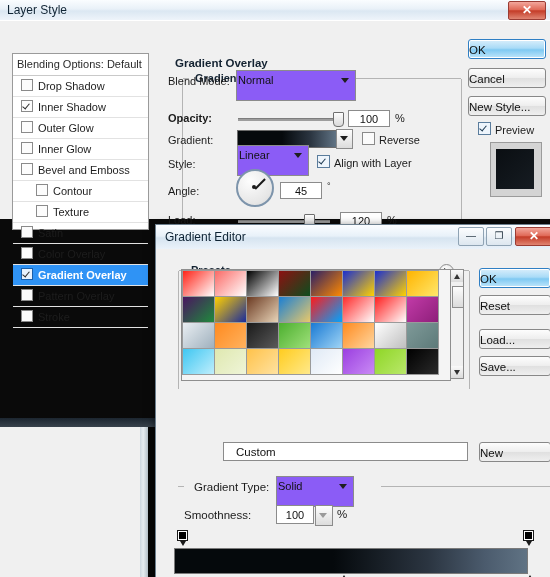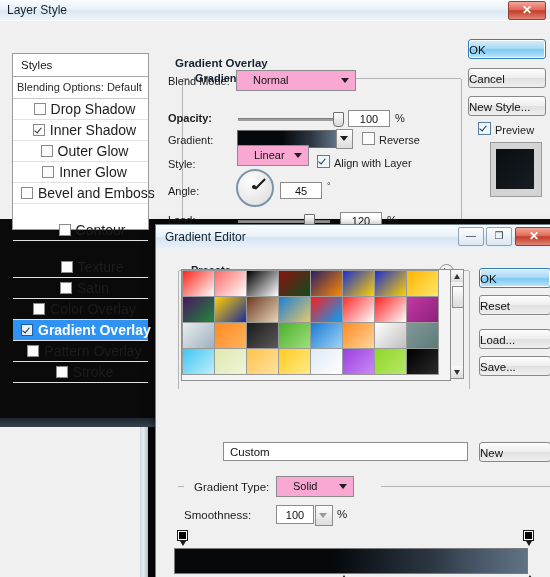--- a/index.html
+++ b/index.html
@@ -43,41 +43,41 @@
      border-top:1px solid #ffffff;}
 
   .panel-box{position:absolute;background:#fff;border:1px solid #8f8f8f;}
 
   
   #stylesList{left:12px;top:32px;width:135px;height:175px;background:#fff;border:1px solid #9a9a9a;}
   .sl-hdr{height:22px;line-height:22px;padding-left:8px;font-size:11.5px;color:#161616;
      border-bottom:1px solid #a8a8a8;background:#fff;}
   .sl-sub{height:21px;line-height:21px;padding-left:4px;font-size:11px;color:#2a2a2a;
      border-bottom:1px solid #c9c9c9;background:#fff;}
-  .sl-item{height:20px;line-height:20px;padding-left:8px;font-size:14px;color:#1d1d1d;
-     border-bottom:1px solid #e2e2e2;position:relative;white-space:nowrap;text-align:center;}
-  .sl-item.indent{padding-left:23px;margin-top:16px;}
+  .sl-item{height:20px;line-height:20px;padding-left:8px;font-size:11px;color:#1d1d1d;
+     border-bottom:1px solid #e2e2e2;position:relative;white-space:nowrap;}
+  .sl-item.indent{padding-left:23px;}
   .sl-item.sel{background:#2f93f5;color:#fff;font-weight:bold;}
   .cb{display:inline-block;width:10px;height:10px;border:1px solid #8a8a8a;background:#fcfcfc;
       vertical-align:-1px;margin-right:5px;position:relative;}
   .cb.on:after{content:"";position:absolute;left:2px;top:1px;width:3px;height:6px;
       border:solid #2c2c2c;border-width:0 1.6px 1.6px 0;transform:rotate(40deg);}
   .sl-item.sel .cb{border-color:#1b5fa8;background:#e8f2fd;}
 
   
   .grp-title{position:absolute;font-size:11.5px;font-weight:bold;color:#132231;}
   .grp-frame{position:absolute;border:1px solid #b4b4b4;border-top:none;}
   .grp-frame .legend{position:absolute;top:-7px;left:8px;background:#f0f0f0;padding:0 4px;
      font-size:11px;font-weight:bold;color:#132231;}
   .grp-frame .topline-l{position:absolute;top:-1px;left:0;width:6px;border-top:1px solid #b4b4b4;}
   .grp-frame .topline-r{position:absolute;top:-1px;right:0;left:auto;border-top:1px solid #b4b4b4;}
 
   .fld-label{position:absolute;font-size:11px;color:#1b1b1b;text-align:left;}
-  .combo{position:absolute;height:21px;background:#f9a8d4;border:1px solid #8b8b8b;
-     font-size:11px;color:#111;line-height:19px;padding-left:16px;box-sizing:border-box;}
+  .combo{position:absolute;height:31px;background:#8b5cf6;border:1px solid #8b8b8b;
+     font-size:11px;color:#111;line-height:19px;padding-left:1px;box-sizing:border-box;}
   .combo .arrow{position:absolute;right:6px;top:7px;width:0;height:0;
      border-left:4px solid transparent;border-right:4px solid transparent;border-top:5px solid #1f1f1f;}
   .numbox{position:absolute;height:17px;background:#fff;border:1px solid #8b8b8b;
      font-size:11px;line-height:17px;text-align:center;box-sizing:border-box;color:#111;}
   .unit{position:absolute;font-size:11px;color:#1b1b1b;}
   .slider-track{position:absolute;height:2px;background:#9d9d9d;border-top:1px solid #7d7d7d;}
   .slider-thumb{position:absolute;width:9px;height:13px;background:linear-gradient(180deg,#fdfdfd,#d9d9d9);
      border:1px solid #6f6f6f;border-radius:1px 1px 4px 4px;}
   .swatchbox{position:absolute;height:16px;border:1px solid #6b6b6b;}
   .dropbtn{position:absolute;width:15px;height:18px;border:1px solid #8b8b8b;background:
@@ -130,21 +130,21 @@
   .ps-arrow.up .ps-tri{top:4px;border-bottom:5px solid #333;}
   .ps-arrow.down .ps-tri{top:4px;border-top:5px solid #333;}
   .ps-thumb{position:absolute;left:1px;top:16px;width:10px;height:20px;
      background:linear-gradient(180deg,#fdfdfd,#dbdbdb);border:1px solid #8e8e8e;}
   .preset-menu{position:absolute;width:13px;height:13px;border-radius:50%;
      background:radial-gradient(circle at 40% 35%,#fff,#dcdcdc);border:1px solid #8d8d8d;}
   .preset-menu .tri{position:absolute;left:4px;top:3px;width:0;height:0;
      border-top:3.5px solid transparent;border-bottom:3.5px solid transparent;border-left:5px solid #222;}
 
   .textinput{position:absolute;height:19px;background:#fff;border:1px solid #8b8b8b;
-     font-size:11.5px;line-height:19px;padding-left:6px;box-sizing:border-box;color:#111;}
+     font-size:11.5px;line-height:19px;padding-left:12px;box-sizing:border-box;color:#111;}
   .gradbar-wrap{position:absolute;left:18px;top:275px;width:354px;height:26px;}
   #gradBar{position:absolute;left:0;top:0;width:100%;height:100%;
      border:1px solid #7a7a7a;box-sizing:border-box;
      background:linear-gradient(90deg,#05090c 0%,#05090c 45%,#2a3440 72%,#4a5a6c 88%,#607384 100%);}
   .stop{position:absolute;width:11px;height:16px;}
   .stop .house{position:absolute;left:0;top:5px;width:11px;height:11px;
      border:1px solid #1a1a1a;background:#fff;box-sizing:border-box;}
   .stop .house i{position:absolute;left:1px;top:1px;right:1px;bottom:1px;display:block;}
   .stop .tip{position:absolute;left:2.5px;top:0;width:0;height:0;
      border-left:3px solid transparent;border-right:3px solid transparent;border-bottom:5px solid #1a1a1a;}
@@ -170,21 +170,20 @@
   <div id="lsTitle">
     <span class="ttl">Layer Style</span>
     <div class="wbtn close" style="right:4px;top:1px;">
       <span class="wglyph">✕</span>
     </div>
   </div>
 
   <div id="lsBody">
 
     <div id="stylesList" class="panel-box">
-      <div class="sl-hdr">Styles</div>
       <div class="sl-sub">Blending Options: Default</div>
       <div id="styleItems">
           <div class="sl-item"><span class="cb"></span><span>Drop Shadow</span></div>
           <div class="sl-item"><span class="cb on"></span><span>Inner Shadow</span></div>
           <div class="sl-item"><span class="cb"></span><span>Outer Glow</span></div>
           <div class="sl-item"><span class="cb"></span><span>Inner Glow</span></div>
           <div class="sl-item"><span class="cb"></span><span>Bevel and Emboss</span></div>
           <div class="sl-item indent"><span class="cb"></span><span>Contour</span></div>
           <div class="sl-item indent"><span class="cb"></span><span>Texture</span></div>
           <div class="sl-item"><span class="cb"></span><span>Satin</span></div>

